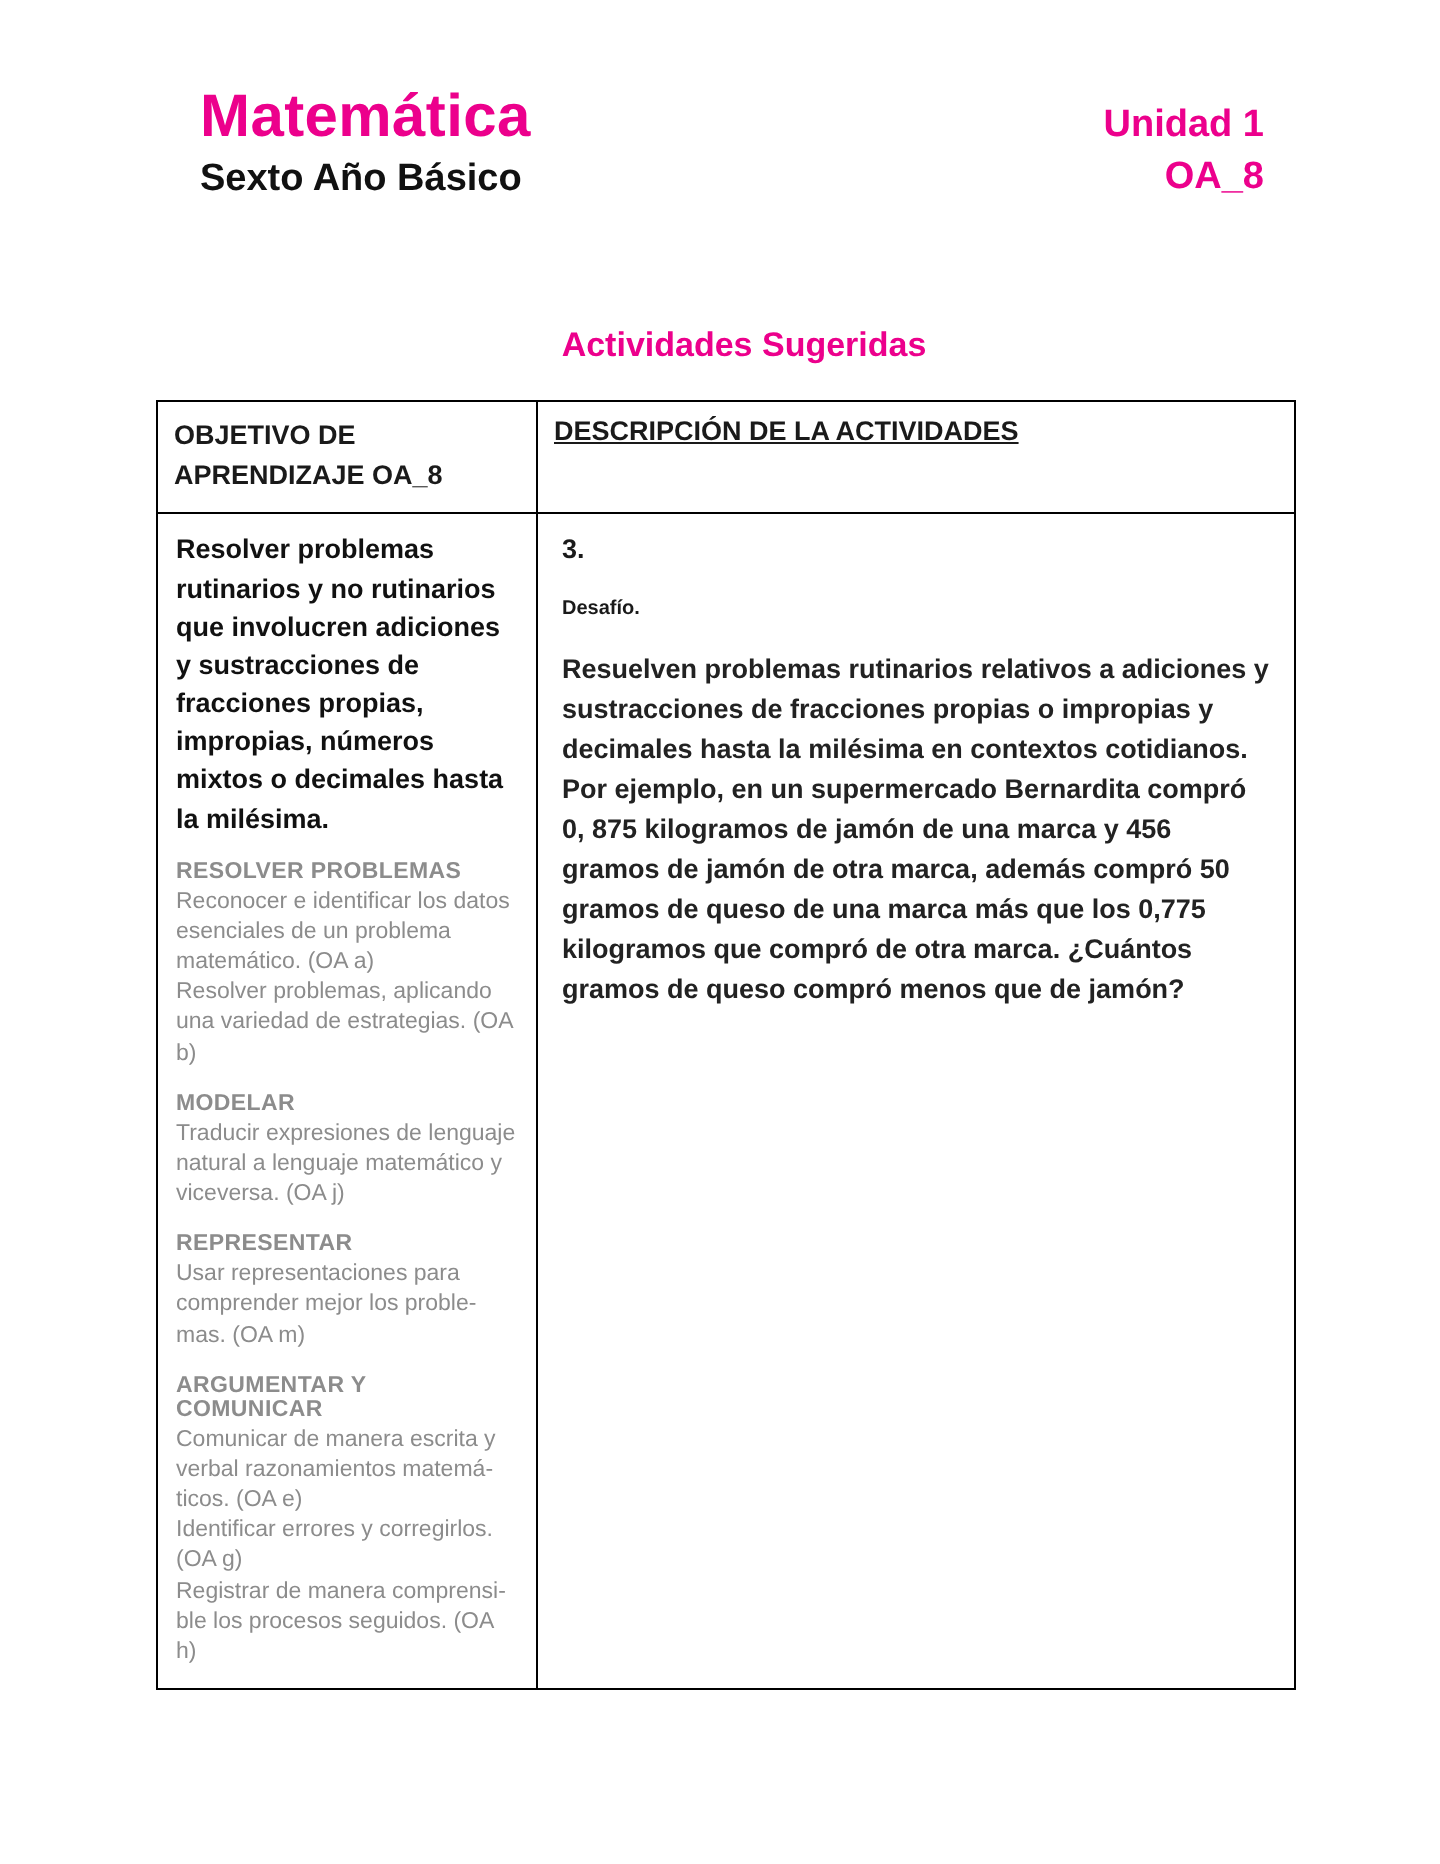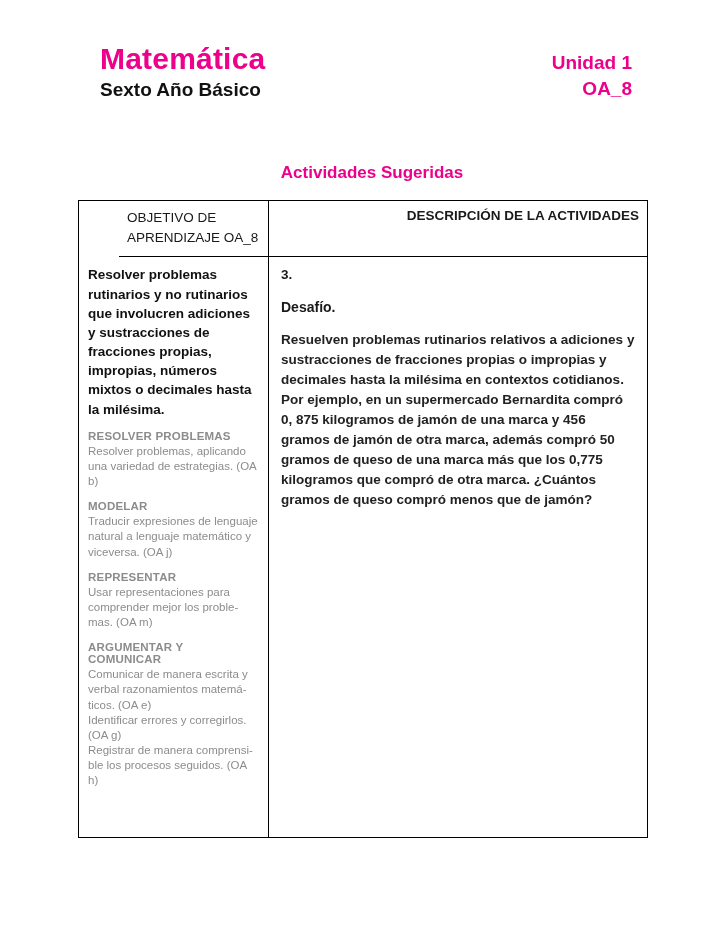--- a/index.html
+++ b/index.html
@@ -59,29 +59,29 @@
     display: grid;
     grid-template-columns: 190px 1fr;
     border: 1px solid #000000;
   }
   .cell { background: #ffffff; }
   .cell.left { border-right: 1px solid #000000; }
   .cell.head { border-bottom: 1px solid #000000; }
   .cell.head.left {
     padding: 7px 8px 9px 8px;
     font-size: 13.5px;
-    font-weight: normal;
+    font-weight: bold;
     line-height: 1.45;
-    margin-left: 40px;
   }
   .cell.head.right {
     padding: 7px 8px 9px 8px;
     font-size: 13.5px;
     font-weight: bold;
-    text-align: right;
+    text-align: left;
+    text-decoration: underline;
   }
   .cell.body { min-height: 580px; }
   .cell.body.left { padding: 8px 9px 10px 9px; }
   .cell.body.right { padding: 8px 12px 10px 12px; }
 
   
   .objective {
     font-size: 13.5px;
     font-weight: bold;
     color: #111111;
@@ -102,21 +102,21 @@
   }
   .skill-group .skill-item + .skill-item { margin-top: 0; }
 
   
   .activity-number {
     font-size: 13.5px;
     font-weight: bold;
     margin-top: 2px;
   }
   .activity-subtitle {
-    font-size: 14px;
+    font-size: 10px;
     font-weight: bold;
     margin-top: 17px;
   }
   .activity-body {
     font-size: 13.5px;
     line-height: 1.48;
     margin-top: 15px;
     color: #222222;
     font-weight: bold;
   }
@@ -142,20 +142,21 @@
   <div class="acts-table">
 
     <div class="cell head left">OBJETIVO DE APRENDIZAJE OA_8</div>
     <div class="cell head right">DESCRIPCIÓN DE LA ACTIVIDADES</div>
 
     <div class="cell body left">
       <p class="objective">Resolver problemas rutinarios y no rutinarios que involucren adiciones y sustracciones de fracciones propias, impropias, números mixtos o decimales hasta la milésima.</p>
 
       <div class="skill-group">
         <div class="skill-title">RESOLVER PROBLEMAS</div>
+        <p class="skill-item">Reconocer e identificar los da­tos esenciales de un problema matemático. (OA a)</p>
         <p class="skill-item">Resolver problemas, aplicando una variedad de estrategias. (OA b)</p>
       </div>
 
       <div class="skill-group">
         <div class="skill-title">MODELAR</div>
         <p class="skill-item">Traducir expresiones de lengua­je natural a lenguaje matemáti­co y viceversa. (OA j)</p>
       </div>
 
       <div class="skill-group">
         <div class="skill-title">REPRESENTAR</div>

